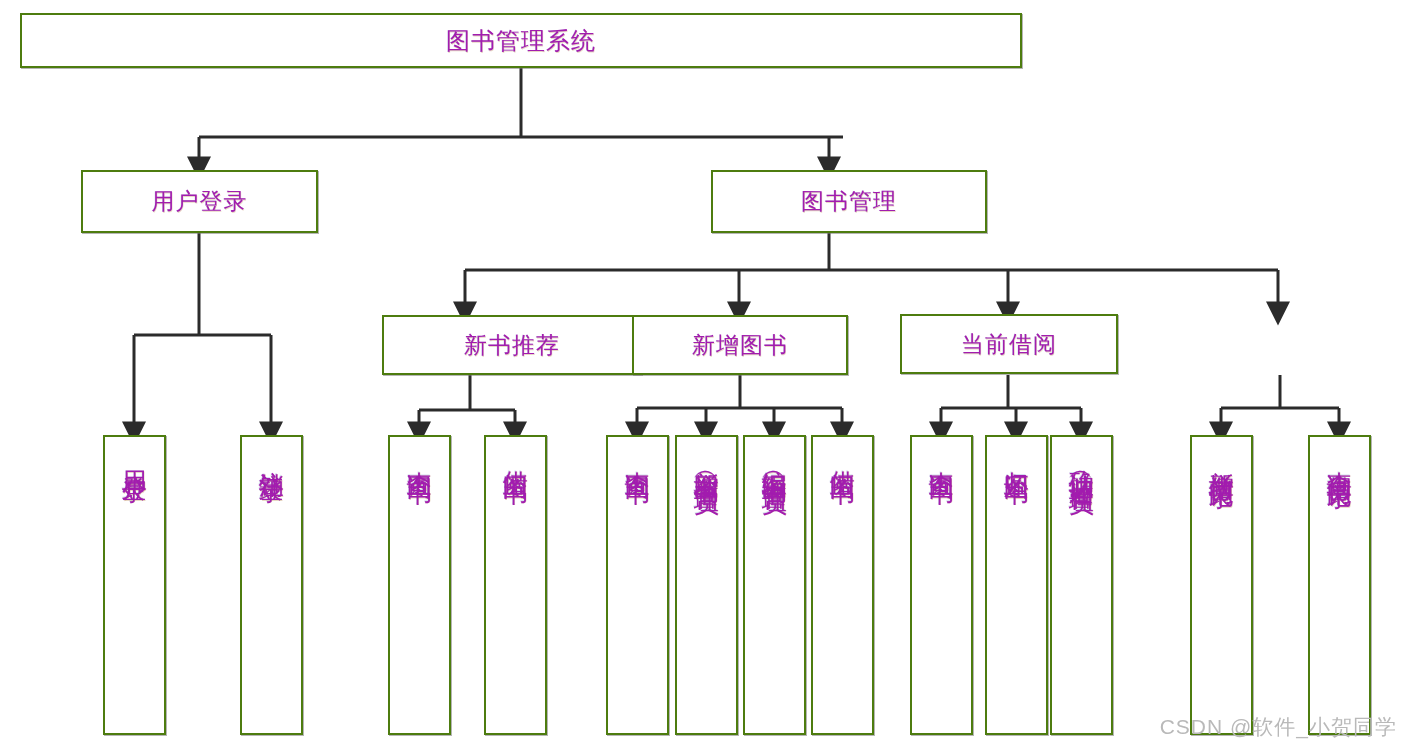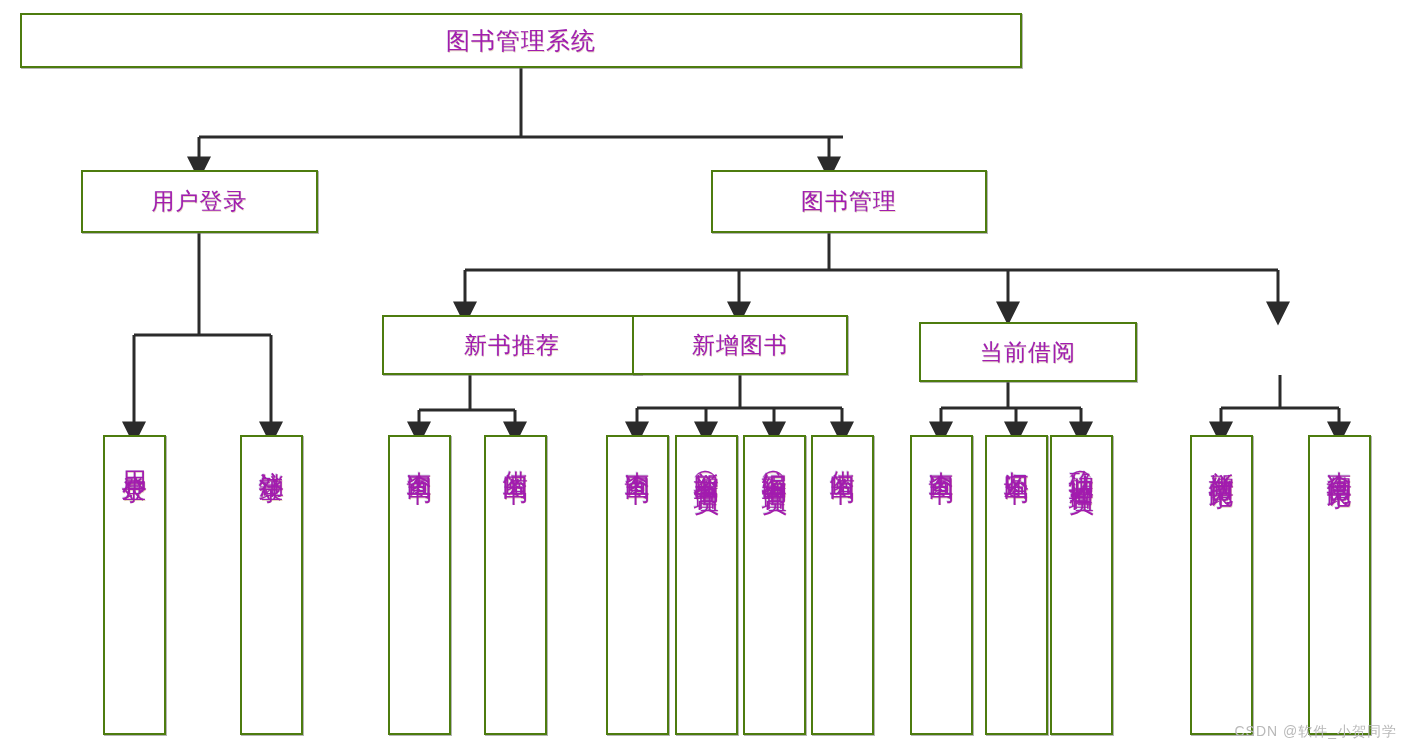--- a/index.html
+++ b/index.html
@@ -49,21 +49,21 @@
     font-size:25px;
     line-height:1.06;
     letter-spacing:3px;
     white-space:nowrap;
   }
 
   .watermark{
     position:absolute;
     right:8px;
     bottom:6px;
-    font-size:14px;
+    font-size:21px;
     color:#b9b9b9;
     letter-spacing:1px;
     white-space:nowrap;
     font-family:"Liberation Sans","DejaVu Sans",sans-serif;
   }
 </style>
 </head>
 <body>
 
 <div id="diagram">
@@ -128,21 +128,21 @@
   <div class="node h-node" style="left:711px;top:170px;width:276px;height:63px;">
     <span class="label">图书管理</span>
   </div>
 
   <div class="node h-node" style="left:362px;top:315px;width:260px;height:60px;margin-left:20px;">
     <span class="label">新书推荐</span>
   </div>
   <div class="node h-node" style="left:632px;top:315px;width:216px;height:60px;">
     <span class="label">新增图书</span>
   </div>
-  <div class="node h-node" style="left:900px;top:322px;width:218px;height:60px;margin-left:19px;">
+  <div class="node h-node" style="left:900px;top:314px;width:218px;height:60px;">
     <span class="label">当前借阅</span>
   </div>
 
   <div class="node v-node" style="left:103px;top:435px;width:63px;height:300px;">
     <span class="label">用户登录</span>
   </div>
   <div class="node v-node" style="left:240px;top:435px;width:63px;height:300px;">
     <span class="label">注销登录</span>
   </div>
 

